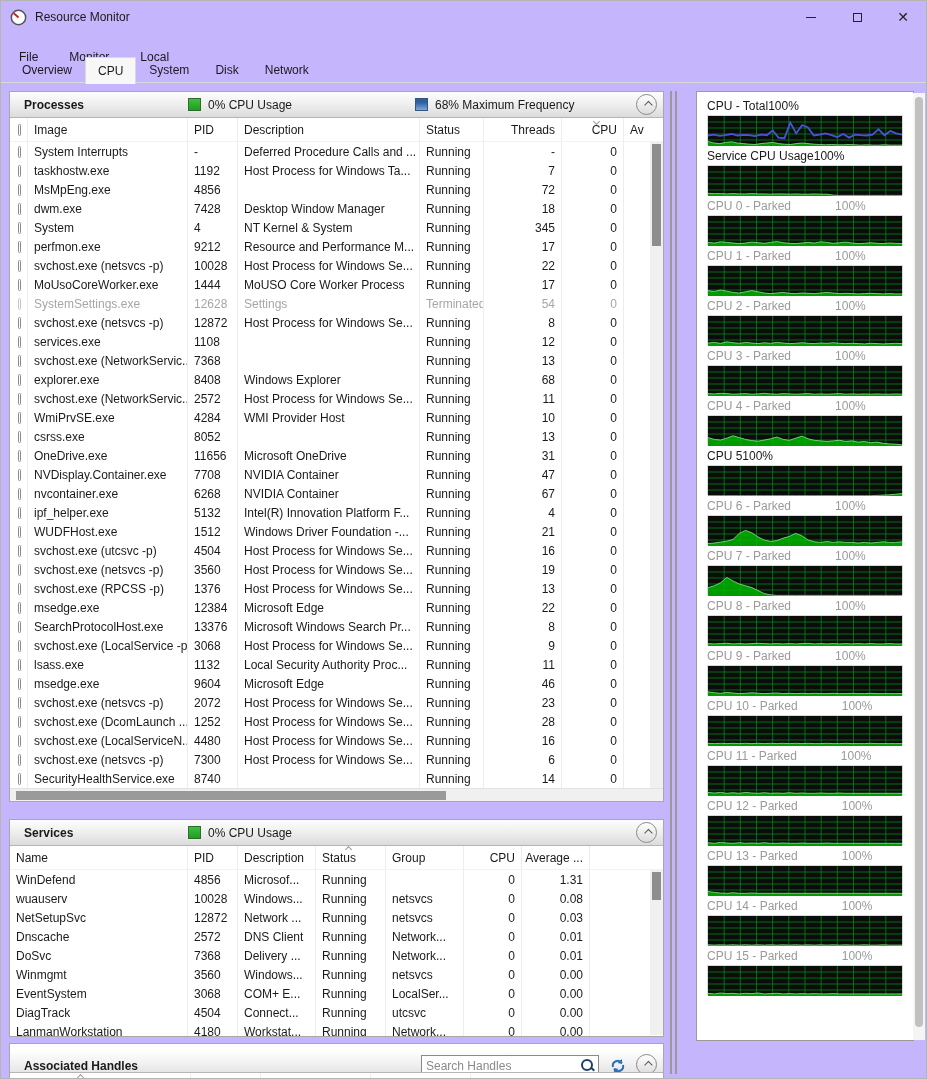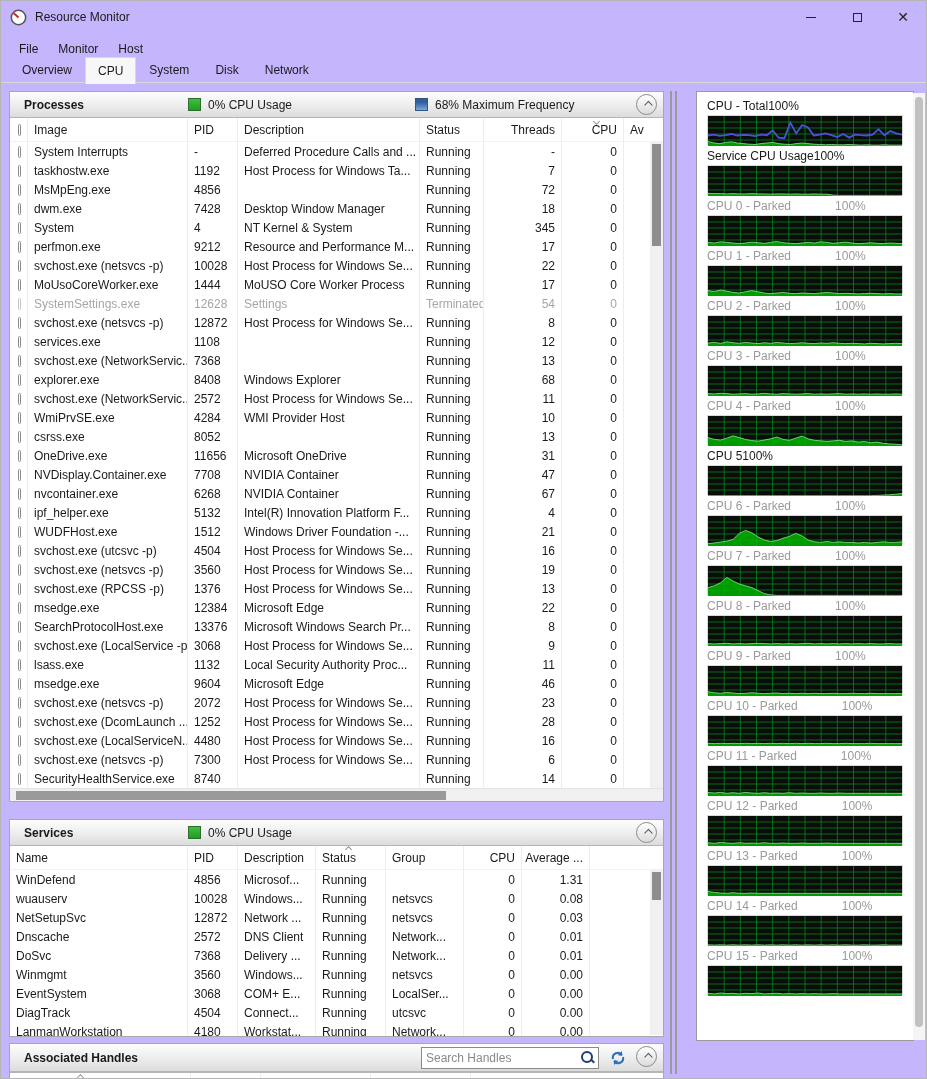--- a/index.html
+++ b/index.html
@@ -11,21 +11,21 @@
   .titlebar { position:absolute; top:0; left:0; right:0; height:32px; display:flex; align-items:center; }
   .app-icon { width:17px; height:17px; margin:0 8px 0 9px; }
   .title-text { font-size:12px; }
   .win-controls { position:absolute; right:0; top:0; height:32px; display:flex; }
   .win-btn { width:46px; height:32px; display:flex; align-items:center; justify-content:center; color:#222; }
   .glyph-min { width:10px; height:1px; background:#222; }
   .glyph-max { width:9px; height:9px; border:1px solid #222; }
   .glyph-close { font-size:14px; line-height:1; }
 
   
-  .menubar { position:absolute; top:36px; left:0; right:0; height:24px; display:flex; align-items:center; padding-left:8px; gap:0; }
+  .menubar { position:absolute; top:44px; left:0; right:0; height:24px; display:flex; align-items:center; padding-left:8px; gap:11px; }
   .menu-item { padding:3px 10px; }
 
   
   .tabbar { position:absolute; top:56px; left:0; right:0; height:26px; border-bottom:1px solid #d9d9d9; padding-left:8px; display:flex; align-items:center; }
   .tab { padding:4px 12px 5px; border:1px solid transparent; border-bottom:none; color:#1a1a1a; }
   .tab.active { background:#f7f7f7; border-color:#d9d9d9; position:relative; top:1px; padding-top:6px; padding-bottom:6px; }
 
   
   .section { position:absolute; background:#fff; border:1px solid #a8a8a8; }
   .sec-header { position:relative; height:26px; background:linear-gradient(#fdfdfd,#f0f0f0 45%,#dcdcdc); border-bottom:1px solid #b5b5b5; display:flex; align-items:center; }
@@ -114,21 +114,21 @@
         </div>
       <div class="win-btn">
           <span class="glyph-close">✕</span>
         </div>
     </div>
   </div>
 
   <div class="menubar">
     <span class="menu-item">File</span>
     <span class="menu-item">Monitor</span>
-    <span class="menu-item">Host</span>
+    <span class="menu-item">Local</span>
   </div>
 
   <div class="tabbar">
     <span class="tab">Overview</span>
     <span class="tab active">CPU</span>
     <span class="tab">System</span>
     <span class="tab">Disk</span>
     <span class="tab">Network</span>
   </div>
 
@@ -695,21 +695,21 @@
           <div class="td num">0.00</div>
           <div class="td" style="border-right:none;"></div>
         </div>
       </div>
     <div class="vscroll" style="top:50px; bottom:1px;">
         <div class="thumb" style="top:2px; height:28px;"></div>
       </div>
   </div>
 
   <div class="section" style="left:8px; top:1042px; width:655px; height:37px; border-bottom:none;">
-    <div class="sec-header" style="height:28px;">
+    <div class="sec-header" style="height:28px;margin-top:8px;">
       <span class="sec-title">Associated Handles</span>
       <span class="search-wrap">
         <input type="text" placeholder="Search Handles" style="">
         <span class="mag"></span>
       </span>
       <svg class="refresh-icon" viewBox="0 0 18 18">
         <path d="M4 10 A5 5 0 0 1 13 6" fill="none" stroke="#2b71b8" stroke-width="2"></path>
         <path d="M14 8 A5 5 0 0 1 5 12" fill="none" stroke="#2b71b8" stroke-width="2"></path>
         <path d="M13 2 L13 7 L8.5 6 Z" fill="#2b71b8"></path>
         <path d="M5 16 L5 11 L9.5 12 Z" fill="#2b71b8"></path>

